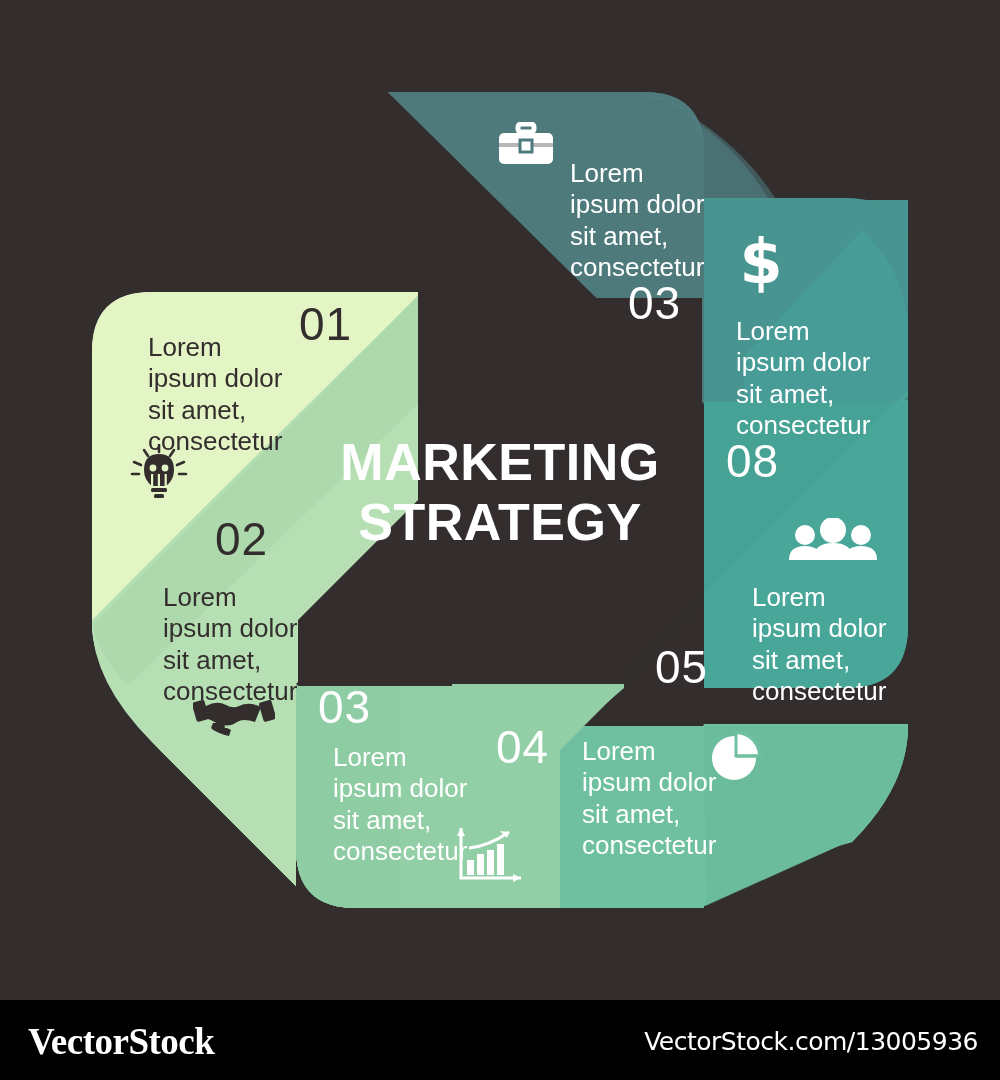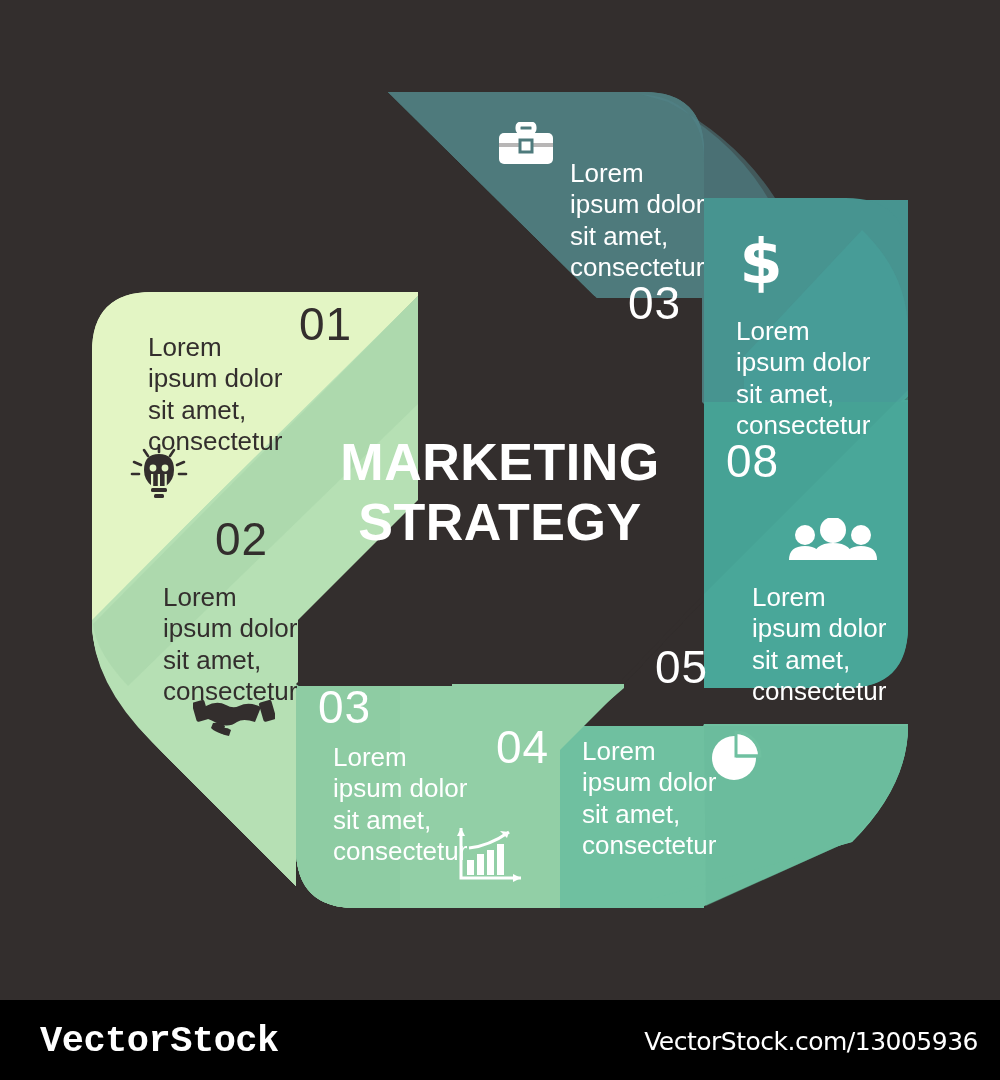--- a/index.html
+++ b/index.html
@@ -53,23 +53,22 @@
   }
 
   #footer {
     position:absolute; left:0; top:1000px;
     width:1000px; height:80px;
     background:#000000;
   }
   #wm-left {
     position:absolute; left:28px; top:20px;
     color:#ffffff; font-size:37px; font-weight:bold;
-    font-family:Liberation Mono, monospace;
+    font-family:Liberation Serif, serif;
     letter-spacing:-0.5px;
-    margin-left:12px;
   }
   #wm-right {
     position:absolute; right:22px; top:27px;
     color:#ffffff; font-size:25px;
     font-family:"DejaVu Sans", sans-serif;
     letter-spacing:-0.5px;
   }
 </style>
 </head>
 <body>

